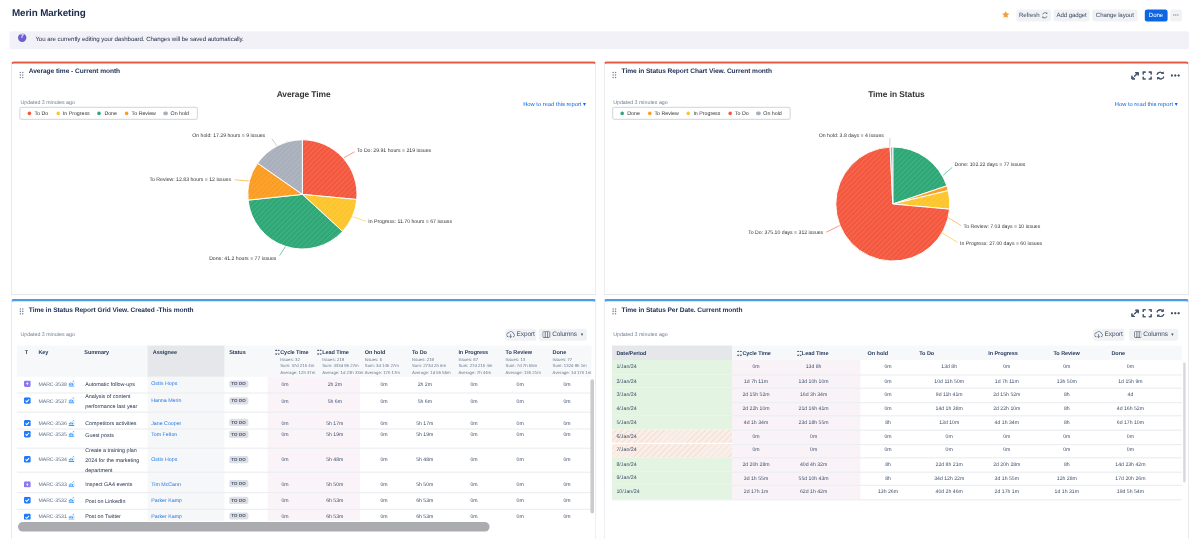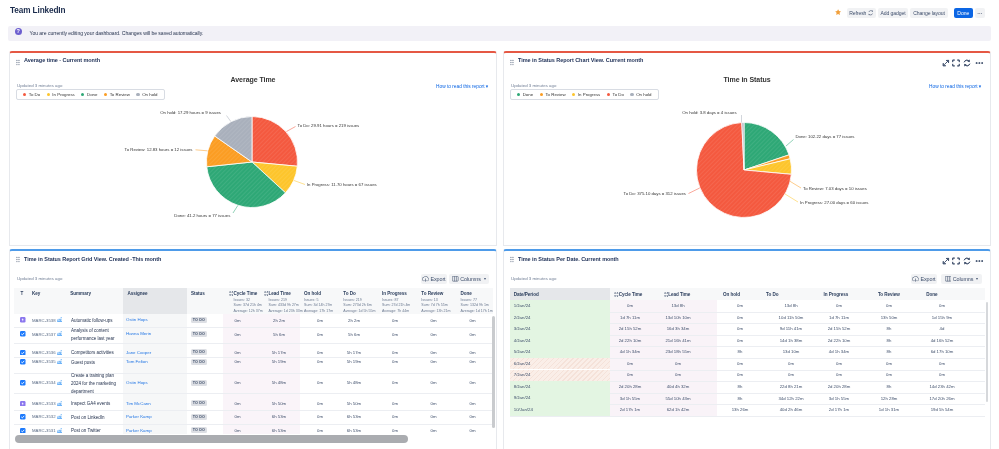--- a/index.html
+++ b/index.html
@@ -17,21 +17,21 @@
 .th{font-size:4.6px;color:#2e405f;font-weight:bold;position:absolute;letter-spacing:-0.05px;white-space:nowrap}
 .sub{font-size:3.6px;color:#6b7990;position:absolute;white-space:nowrap}
 .val{font-size:4.3px;color:#3f4f6b;position:absolute;transform:translateX(-50%);white-space:nowrap}
 .chip{position:absolute;background:#dddfe4;border-radius:1.5px;font-size:3.7px;font-weight:bold;color:#44546f;padding:1.1px 1.8px;letter-spacing:0.1px}
 .lnk{position:absolute;font-size:4.4px;color:#2477e5;white-space:nowrap}
 .sum{position:absolute;font-size:4.5px;color:#24324e;line-height:8px;white-space:nowrap}
 .key{position:absolute;font-size:4.3px;color:#5a6b85;white-space:nowrap}
 .sep{position:absolute;height:1px;background:#eceef2}
 .car{width:0;height:0;border-left:1.7px solid transparent;border-right:1.7px solid transparent;border-top:2.3px solid #44546f;display:inline-block;margin-left:1.5px}
 </style></head><body>
-<div class="abs" style="left:10px;top:6.3px;font-size:8.2px;font-weight:bold;color:#1a2b4c;letter-spacing:-0.1px">Team LinkedIn</div>
+<div class="abs" style="left:10px;top:6.3px;font-size:8.2px;font-weight:bold;color:#1a2b4c;letter-spacing:-0.1px">Merin Marketing</div>
 <div class="ic" style="left:835px;top:9.4px"><svg width="6.2" height="6.2" viewBox="0 0 10 10">
       <path d="M5,0.4 L6.5,3.4 L9.8,3.9 L7.4,6.2 L8,9.5 L5,7.9 L2,9.5 L2.6,6.2 L0.2,3.9 L3.5,3.4 Z" fill="#f1a03c"></path>
     </svg></div>
 <div class="btn" style="left:847px;top:8px;width:28.5px">Refresh <svg width="5.5" height="5.5" viewBox="0 0 10 10">
       <path d="M8.6,2.6 a4,4 0 0 0 -7,1.1 M1.4,7.4 a4,4 0 0 0 7,-1.1" stroke="#44546f" stroke-width="1.1" fill="none"></path>
       <path d="M8.8,0.4 v2.4 h-2.4 M1.2,9.6 v-2.4 h2.4" fill="#44546f"></path>
     </svg></div>
 <div class="btn" style="left:878px;top:8px;width:30px">Add gadget</div>
 <div class="btn" style="left:910px;top:8px;width:38px">Change layout</div>
 <div class="btn" style="left:954px;top:8px;width:18.5px;background:#0c66e4;color:#fff">Done</div>

